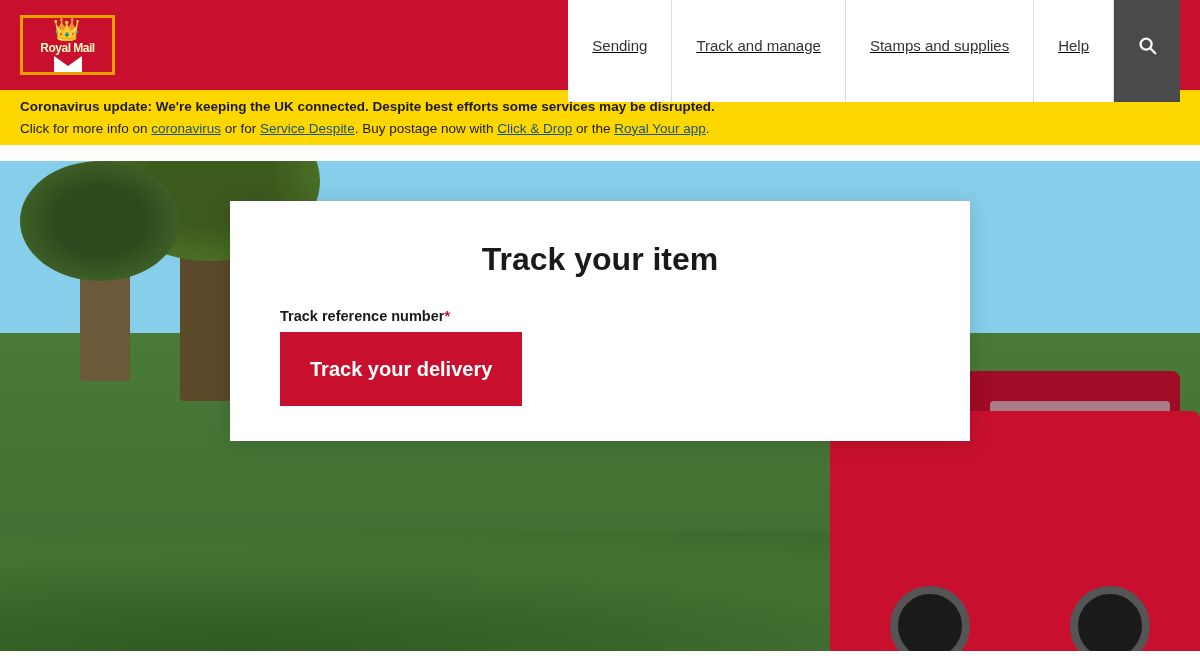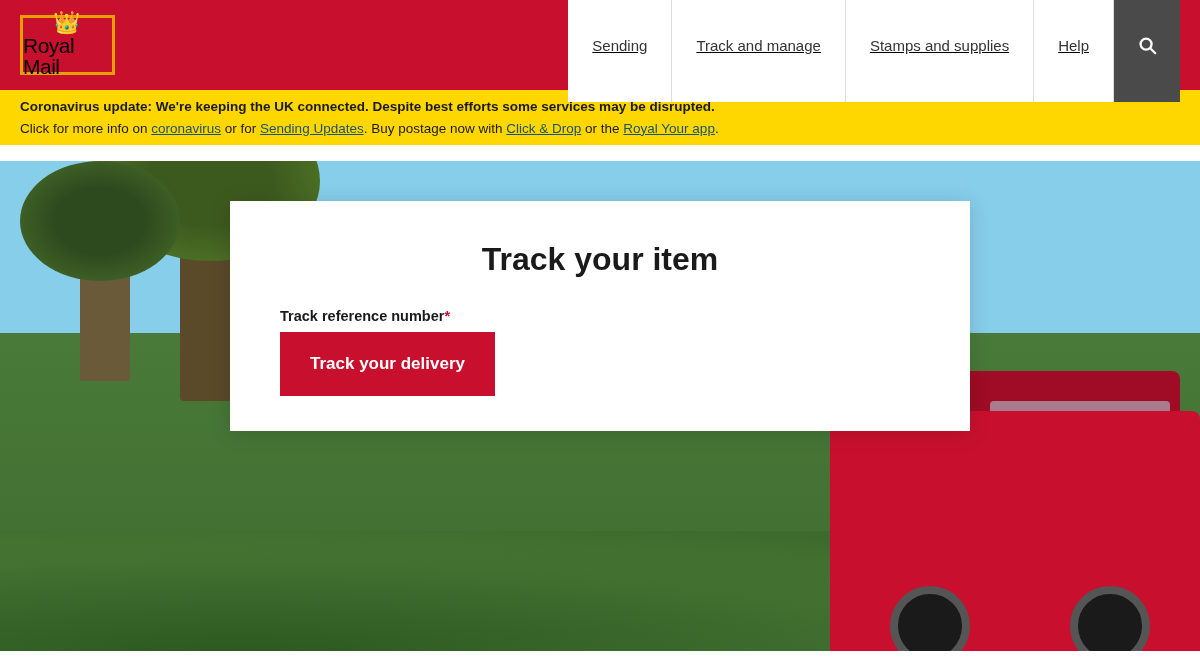--- a/index.html
+++ b/index.html
@@ -31,24 +31,24 @@
       font-weight: bold;
       font-size: 18px;
       position: relative;
     }
     .logo-crown {
       font-size: 22px;
       line-height: 1;
       margin-bottom: 1px;
     }
     .logo-text {
-      font-size: 21px;
-      font-weight: 400;
+      font-size: 12px;
+      font-weight: 700;
       letter-spacing: -0.5px;
-      color: #000000;
+      color: #fef9c3;
       line-height: 1;
     }
     .logo-envelope {
       width: 28px;
       height: 16px;
       background: white;
       position: relative;
       margin-top: 2px;
     }
     .logo-envelope::before {
@@ -265,23 +265,23 @@
       border-right: none;
       padding: 0 16px;
       font-size: 15px;
       color: #888;
       outline: none;
     }
     .track-btn {
       background: #c8102e;
       color: white;
       border: none;
-      height: 64px;
+      height: 74px;
       padding: 0 30px;
-      font-size: 17px;
+      font-size: 20px;
       font-weight: 700;
       cursor: pointer;
       white-space: nowrap;
     }
 
     .card-footer {
       display: flex;
       justify-content: space-between;
       align-items: center;
       margin-top: 18px;
@@ -353,21 +353,21 @@
       </svg>
     </div>
   </nav>
 </header>
 
 <div class="alert-banner">
   <div>
     <strong>Coronavirus update: We're keeping the UK connected. Despite best efforts some services may be disrupted.</strong>
   </div>
   <div>
-    <span>Click for more info on </span><a>coronavirus</a><span> or for </span><a>Sending Updates</a><span>. Buy postage now with </span><a>Click &amp; Drop</a><span> or the </span><a>Royal Your app</a><span>.</span>
+    <span>Click for more info on </span><a>coronavirus</a><span> or for </span><a>Service Despite</a><span>. Buy postage now with </span><a>Click &amp; Drop</a><span> or the </span><a>Royal Your app</a><span>.</span>
   </div>
 </div>
 
 <div class="hero">
   <div class="hero-bg"></div>
   <div class="tree1"></div>
   <div class="tree2"></div>
   <div class="bushes"></div>
 
   <div class="van">

